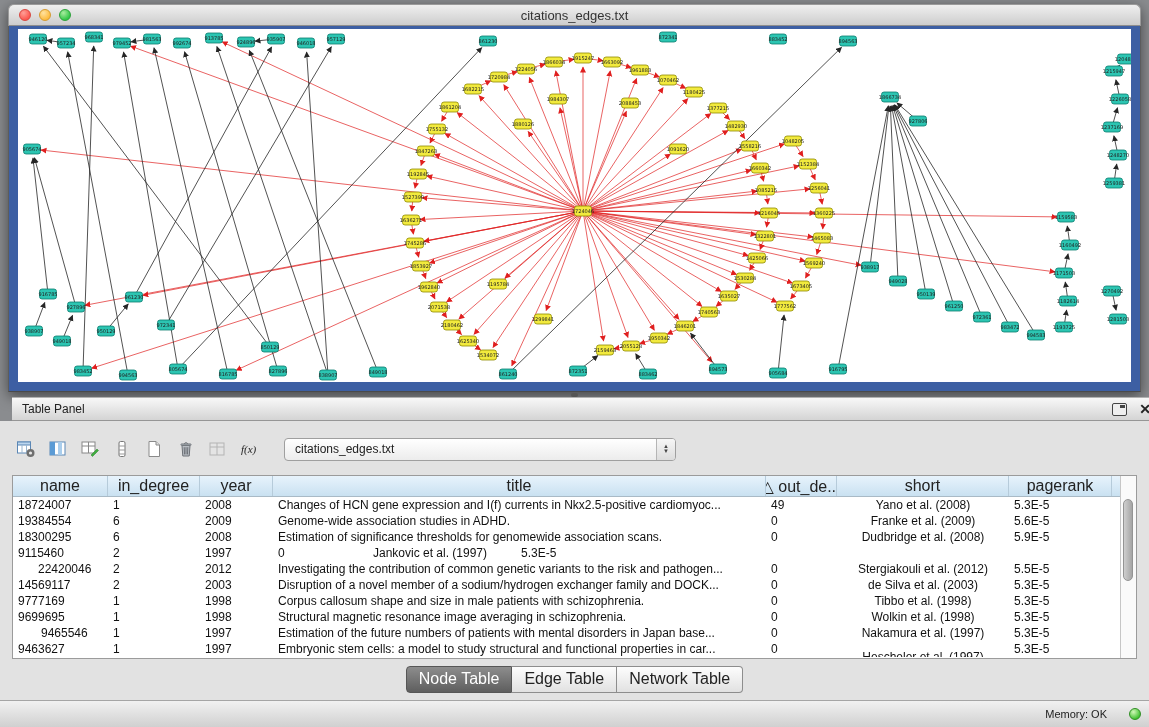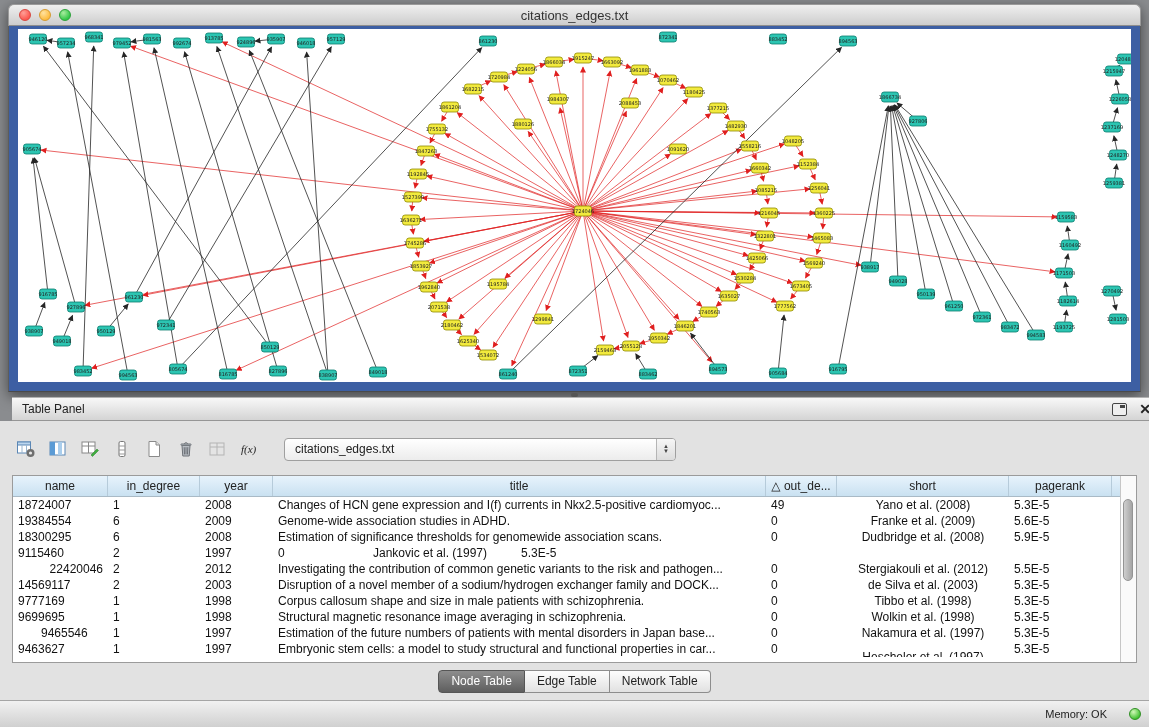--- a/index.html
+++ b/index.html
@@ -42,32 +42,32 @@
   .tool-btn{width:27px;height:27px;border:none;background:transparent;padding:0;display:flex;align-items:center;justify-content:center;}
   .combo{margin-left:16px;width:392px;height:23px;border:1px solid #9f9f9f;border-radius:4px;
     background:linear-gradient(#ffffff,#ececec);display:flex;align-items:center;box-sizing:border-box;overflow:hidden;}
   .combo-value{flex:1;font-size:12px;color:#222;padding:0 10px;white-space:nowrap;overflow:hidden;}
   .combo-arrows{width:18px;height:100%;border-left:1px solid #b5b5b5;display:flex;flex-direction:column;align-items:center;justify-content:center;
     background:linear-gradient(#f6f6f6,#dcdcdc);font-size:6px;color:#444;line-height:5px;}
 
   .table-wrap{margin-top:12px;flex:1;border:1px solid #9b9b9b;background:#fff;display:flex;overflow:hidden;}
   .table-main{flex:1;overflow:hidden;display:flex;flex-direction:column;}
   .header-row{display:flex;height:20px;background:linear-gradient(#e7f3fc,#c9e1f1);border-bottom:1px solid #a9bac6;flex:0 0 auto;}
-  .header-cell{font-size:12px;color:#222;display:flex;align-items:center;justify-content:center;
+  .header-cell{font-size:16px;color:#222;display:flex;align-items:center;justify-content:center;
     border-right:1px solid #b6cbda;box-sizing:border-box;overflow:hidden;white-space:nowrap;flex:0 0 auto;}
   .header-filler{flex:1;border-right:none;}
   .trow{display:flex;height:16px;flex:0 0 auto;}
   .tcell{font-size:12px;color:#111;line-height:16px;white-space:nowrap;overflow:hidden;text-overflow:ellipsis;
     box-sizing:border-box;padding:0 5px;flex:0 0 auto;}
   .vscroll{width:15px;background:#fafafa;border-left:1px solid #c6c6c6;position:relative;flex:0 0 auto;}
   .vthumb{position:absolute;left:2px;top:23px;width:10px;height:82px;border-radius:6px;
     background:linear-gradient(90deg,#cfcfcf,#a5a5a5);border:1px solid #949494;box-sizing:border-box;}
 
   .tabs-row{display:flex;justify-content:center;margin:7px 0 7px 0;flex:0 0 auto;}
-  .tab{font-size:12px;padding:3px 12px 4px 12px;border:1px solid #8d8d8d;border-left:none;
+  .tab{font-size:16px;padding:3px 12px 4px 12px;border:1px solid #8d8d8d;border-left:none;
     background:linear-gradient(#fdfdfd,#e1e1e1);color:#222;}
   .tab:first-child{border-left:1px solid #8d8d8d;border-radius:4px 0 0 4px;}
   .tab:last-child{border-radius:0 4px 4px 0;}
   .tab.active{background:linear-gradient(#8d8d8d,#5e5e5e);color:#fff;border-color:#565656;}
 
   .status-bar{position:absolute;left:0;bottom:0;width:100%;height:27px;box-sizing:border-box;
     background:linear-gradient(#f1f1f1,#d0d0d0);border-top:1px solid #a5a5a5;
     display:flex;align-items:center;justify-content:flex-end;gap:22px;padding:0 8px;}
   .memory-text{font-size:11px;color:#222;}
   .status-dot{width:12px;height:12px;border-radius:50%;border:1px solid #2f8f23;box-sizing:border-box;
@@ -825,21 +825,21 @@
             </div>
             <div class="trow">
               <div class="tcell" style="width: 95px; text-align: left;">9115460</div>
               <div class="tcell" style="width: 92px; text-align: left;">2</div>
               <div class="tcell" style="width: 73px; text-align: left;">1997</div>
               <div class="tcell" style="width: 71px; text-align: left;">0</div>
               <div class="tcell" style="width: 172px; text-align: center;">Jankovic et al. (1997)</div>
               <div class="tcell" style="width: 103px; text-align: left;">5.3E-5</div>
             </div>
             <div class="trow">
-              <div class="tcell" style="width: 95px; text-align: right; padding-left: 25px;">22420046</div>
+              <div class="tcell" style="width: 95px; text-align: left; padding-left: 25px;">22420046</div>
               <div class="tcell" style="width: 92px; text-align: left;">2</div>
               <div class="tcell" style="width: 73px; text-align: left;">2012</div>
               <div class="tcell" style="width: 493px; text-align: left;">Investigating the contribution of common genetic variants to the risk and pathogen...</div>
               <div class="tcell" style="width: 71px; text-align: left;">0</div>
               <div class="tcell" style="width: 172px; text-align: center;">Stergiakouli et al. (2012)</div>
               <div class="tcell" style="width: 103px; text-align: left;">5.5E-5</div>
             </div>
             <div class="trow">
               <div class="tcell" style="width: 95px; text-align: left;">14569117</div>
               <div class="tcell" style="width: 92px; text-align: left;">2</div>

